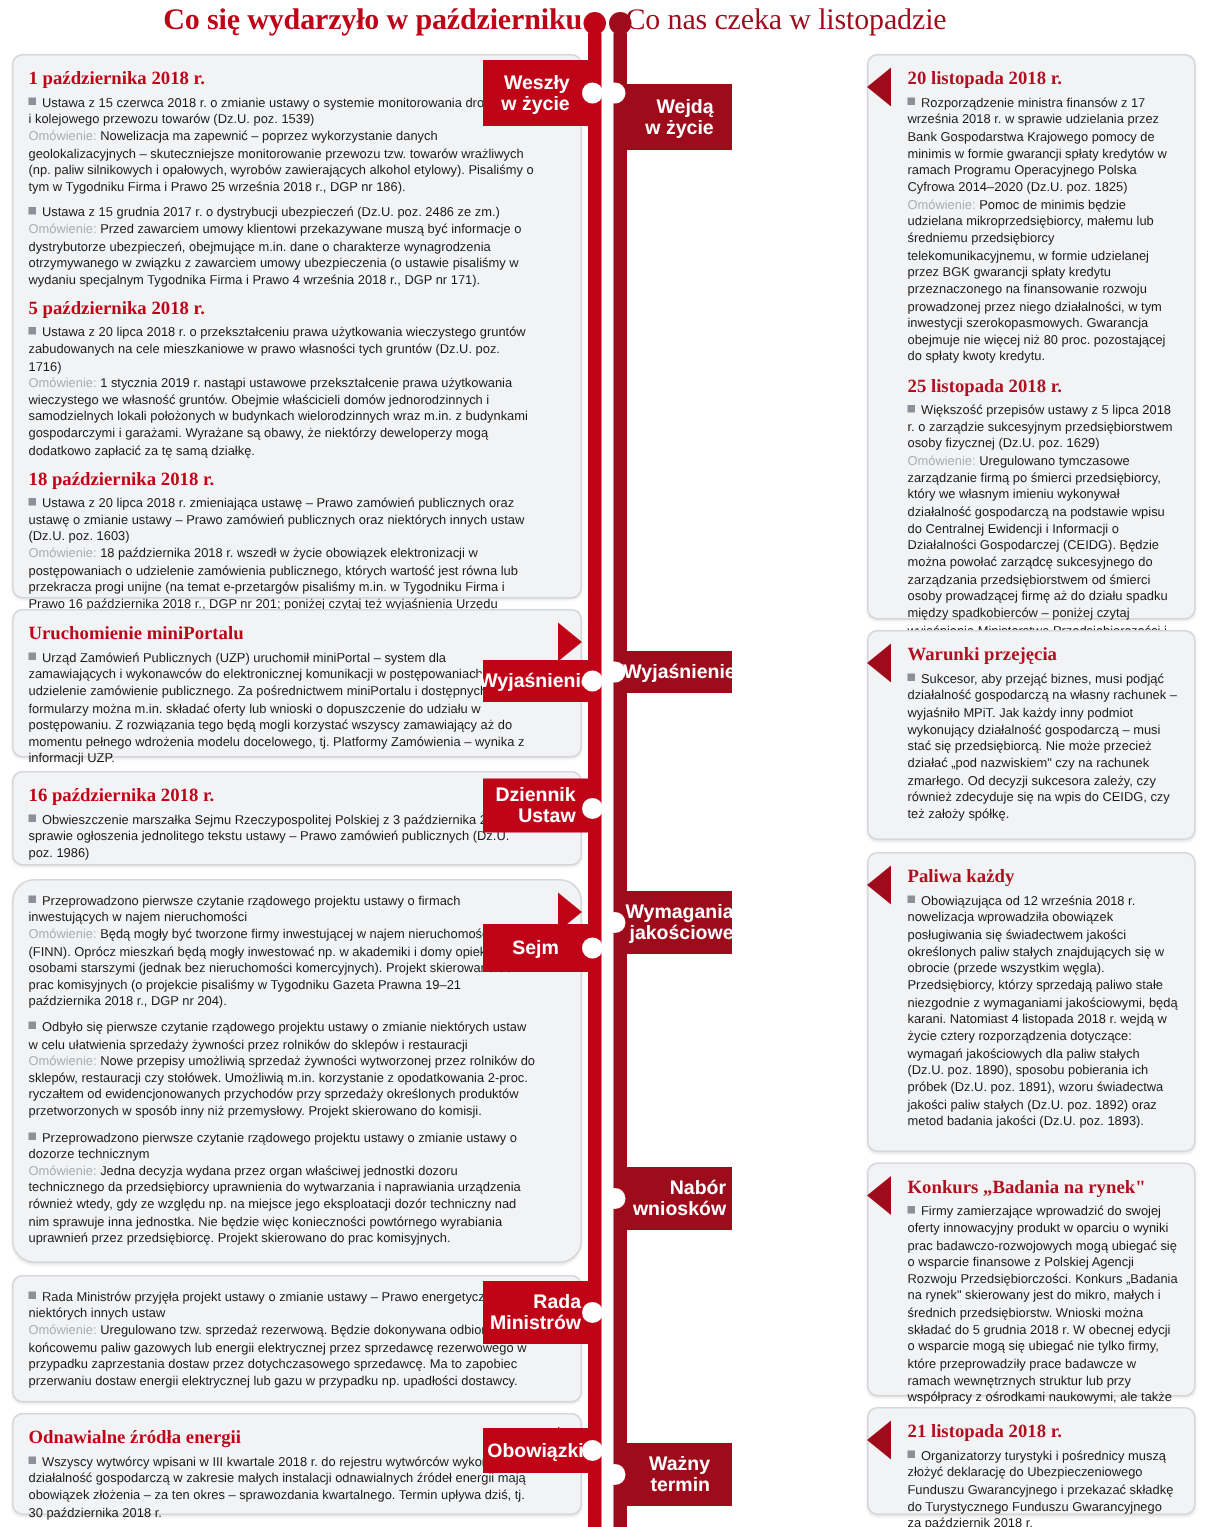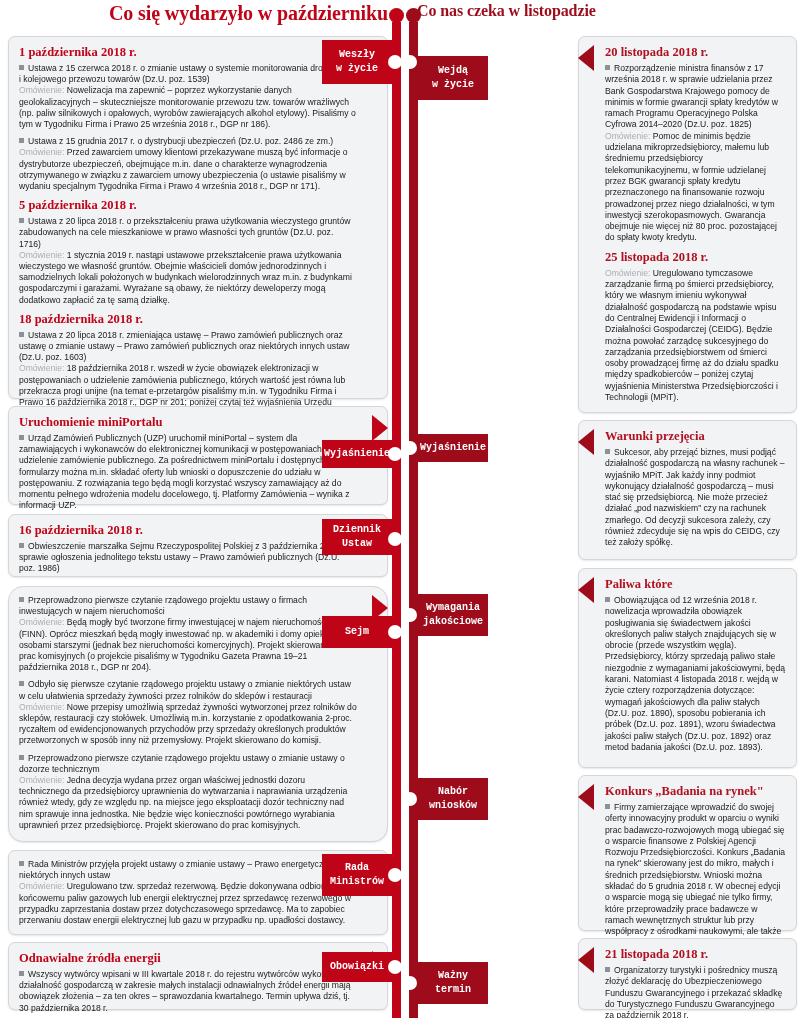--- a/index.html
+++ b/index.html
@@ -14,44 +14,44 @@
   }
   .hdr-left{
     position:absolute;right:417px;top:2px;
     font-family:"Liberation Serif","DejaVu Serif",serif;
     font-weight:bold;font-size:20px;color:#c00418;
     white-space:nowrap;letter-spacing:-0.1px;
   }
   .hdr-right{
     position:absolute;left:417px;top:2px;
     font-family:"Liberation Serif","DejaVu Serif",serif;
-    font-weight:bold;font-size:16px;color:#9e0b1a;
+    font-weight:normal;font-size:20px;color:#9e0b1a;
     white-space:nowrap;letter-spacing:-0.1px;
   }
   .hdr-dot-l{
     position:absolute;left:389px;top:8px;width:15px;height:15px;border-radius:50%;
     background:#c00418;
   }
   .hdr-dot-r{
     position:absolute;left:406px;top:8px;width:15px;height:15px;border-radius:50%;
     background:#9e0b1a;
   }
   
   .spine-l{
     position:absolute;left:392px;top:22px;width:9px;height:996px;background:#c00418;
   }
   .spine-r{
     position:absolute;left:409px;top:22px;width:9px;height:996px;background:#9e0b1a;
   }
   
   .lbl{
     position:absolute;box-sizing:border-box;
-    font-family:Liberation Mono, monospace;
-    font-weight:bold;color:#ffffff;font-size:10px;line-height:14px;
-    display:flex;align-items:center;justify-content:center;text-align:center;
+    font-family:Liberation Sans, sans-serif;
+    font-weight:bold;color:#ffffff;font-size:13px;line-height:14px;
+    display:flex;align-items:center;justify-content:center;text-align:right;
   }
   .lbl-l{background:#c00418;left:322px;width:78px;padding-right:8px;}
   .lbl-r{background:#9e0b1a;left:410px;width:78px;padding-left:8px;}
   .node{
     position:absolute;width:14px;height:14px;border-radius:50%;
     background:#ffffff;border:0;
   }
   
   .card{
     position:absolute;box-sizing:border-box;
@@ -170,34 +170,35 @@
 </div>
 
 <div class="card card-r" id="card-r1" style="top:36px;height:377px;">
   <div class="arrow-r"></div>
   <div class="card-body">
       <div class="card-title">20 listopada 2018 r.</div>
       <p class="lead"><span class="bullet"></span>Rozporządzenie ministra finansów z 17 września 2018 r. w sprawie udzielania przez Bank Gospodarstwa Krajowego pomocy de minimis w formie gwarancji spłaty kredytów w ramach Programu Operacyjnego Polska Cyfrowa 2014–2020 (Dz.U. poz. 1825)</p>
       <p class="omo"><span class="omo-k">Omówienie: </span>Pomoc de minimis będzie udzielana mikroprzedsiębiorcy, małemu lub średniemu przedsiębiorcy telekomunikacyjnemu, w formie udzielanej przez BGK gwarancji spłaty kredytu przeznaczonego na finansowanie rozwoju prowadzonej przez niego działalności, w tym inwestycji szerokopasmowych. Gwarancja obejmuje nie więcej niż 80 proc. pozostającej do spłaty kwoty kredytu.</p>
       <div class="gap"></div>
       <div class="card-title">25 listopada 2018 r.</div>
+      <p class="lead"><span class="bullet"></span>Większość przepisów ustawy z 5 lipca 2018 r. o zarządzie sukcesyjnym przedsiębiorstwem osoby fizycznej (Dz.U. poz. 1629)</p>
       <p class="omo"><span class="omo-k">Omówienie: </span>Uregulowano tymczasowe zarządzanie firmą po śmierci przedsiębiorcy, który we własnym imieniu wykonywał działalność gospodarczą na podstawie wpisu do Centralnej Ewidencji i Informacji o Działalności Gospodarczej (CEIDG). Będzie można powołać zarządcę sukcesyjnego do zarządzania przedsiębiorstwem od śmierci osoby prowadzącej firmę aż do działu spadku między spadkobierców – poniżej czytaj wyjaśnienia Ministerstwa Przedsiębiorczości i Technologii (MPiT).</p>
     </div>
 </div>
 <div class="card card-r" id="card-r2" style="top:420px;height:140px;">
   <div class="arrow-r"></div>
   <div class="card-body">
       <div class="card-title">Warunki przejęcia</div>
       <p class="lead"><span class="bullet"></span>Sukcesor, aby przejąć biznes, musi podjąć działalność gospodarczą na własny rachunek – wyjaśniło MPiT. Jak każdy inny podmiot wykonujący działalność gospodarczą – musi stać się przedsiębiorcą. Nie może przecież działać „pod nazwiskiem" czy na rachunek zmarłego. Od decyzji sukcesora zależy, czy również zdecyduje się na wpis do CEIDG, czy też założy spółkę.</p>
     </div>
 </div>
 <div class="card card-r" id="card-r3" style="top:568px;height:200px;">
   <div class="arrow-r"></div>
   <div class="card-body">
-      <div class="card-title">Paliwa które</div>
+      <div class="card-title">Paliwa każdy</div>
       <p class="lead"><span class="bullet"></span>Obowiązująca od 12 września 2018 r. nowelizacja wprowadziła obowiązek posługiwania się świadectwem jakości określonych paliw stałych znajdujących się w obrocie (przede wszystkim węgla). Przedsiębiorcy, którzy sprzedają paliwo stałe niezgodnie z wymaganiami jakościowymi, będą karani. Natomiast 4 listopada 2018 r. wejdą w życie cztery rozporządzenia dotyczące: wymagań jakościowych dla paliw stałych (Dz.U. poz. 1890), sposobu pobierania ich próbek (Dz.U. poz. 1891), wzoru świadectwa jakości paliw stałych (Dz.U. poz. 1892) oraz metod badania jakości (Dz.U. poz. 1893).</p>
     </div>
 </div>
 <div class="card card-r" id="card-r4" style="top:775px;height:156px;">
   <div class="arrow-r"></div>
   <div class="card-body">
       <div class="card-title">Konkurs „Badania na rynek"</div>
       <p class="lead"><span class="bullet"></span>Firmy zamierzające wprowadzić do swojej oferty innowacyjny produkt w oparciu o wyniki prac badawczo-rozwojowych mogą ubiegać się o wsparcie finansowe z Polskiej Agencji Rozwoju Przedsiębiorczości. Konkurs „Badania na rynek" skierowany jest do mikro, małych i średnich przedsiębiorstw. Wnioski można składać do 5 grudnia 2018 r. W obecnej edycji o wsparcie mogą się ubiegać nie tylko firmy, które przeprowadziły prace badawcze w ramach wewnętrznych struktur lub przy współpracy z ośrodkami naukowymi, ale także te, które zakupiły wyniki prac badawczych na rynku.</p>
     </div>
 </div>

